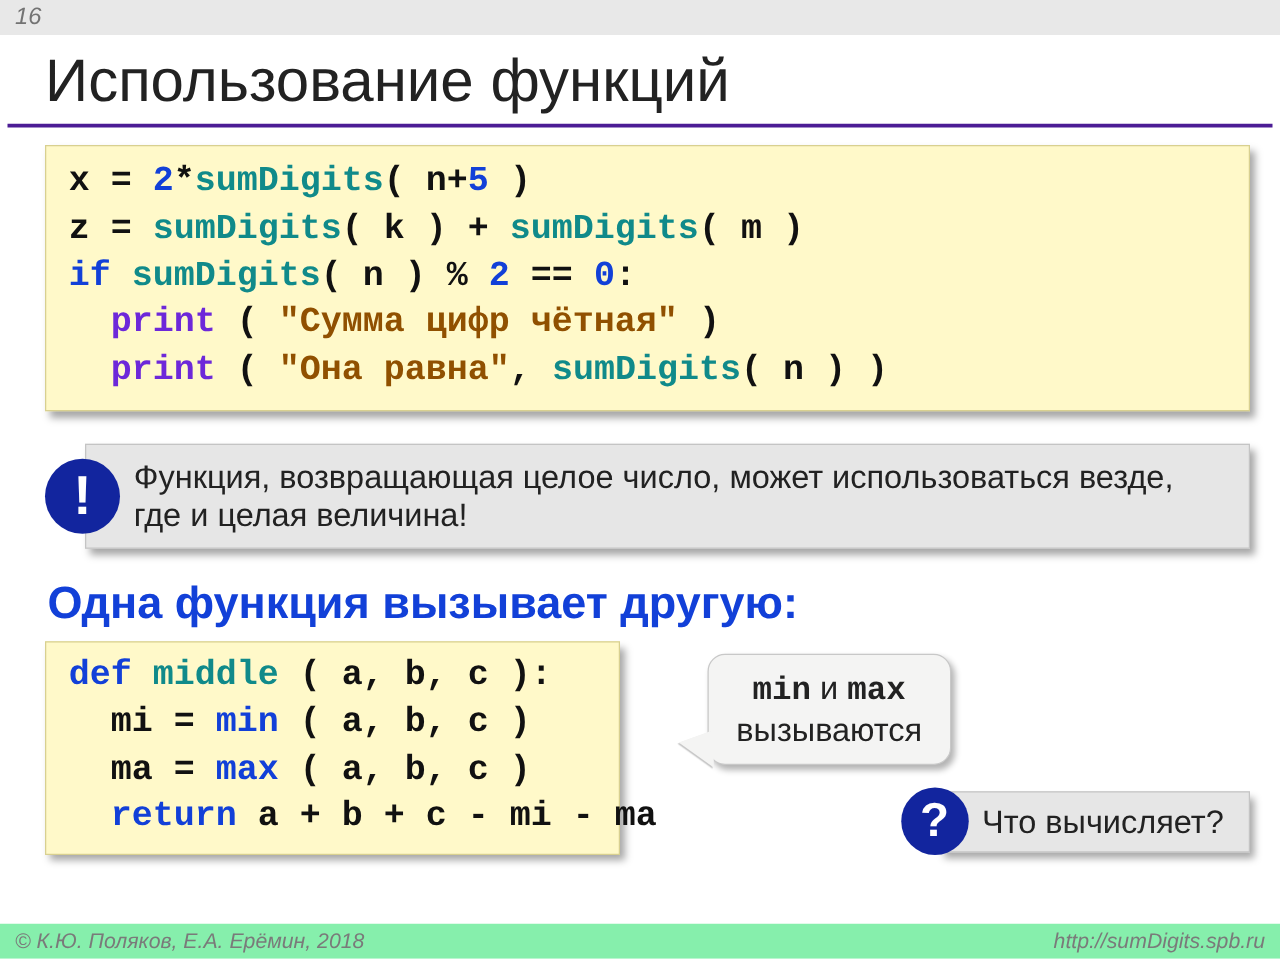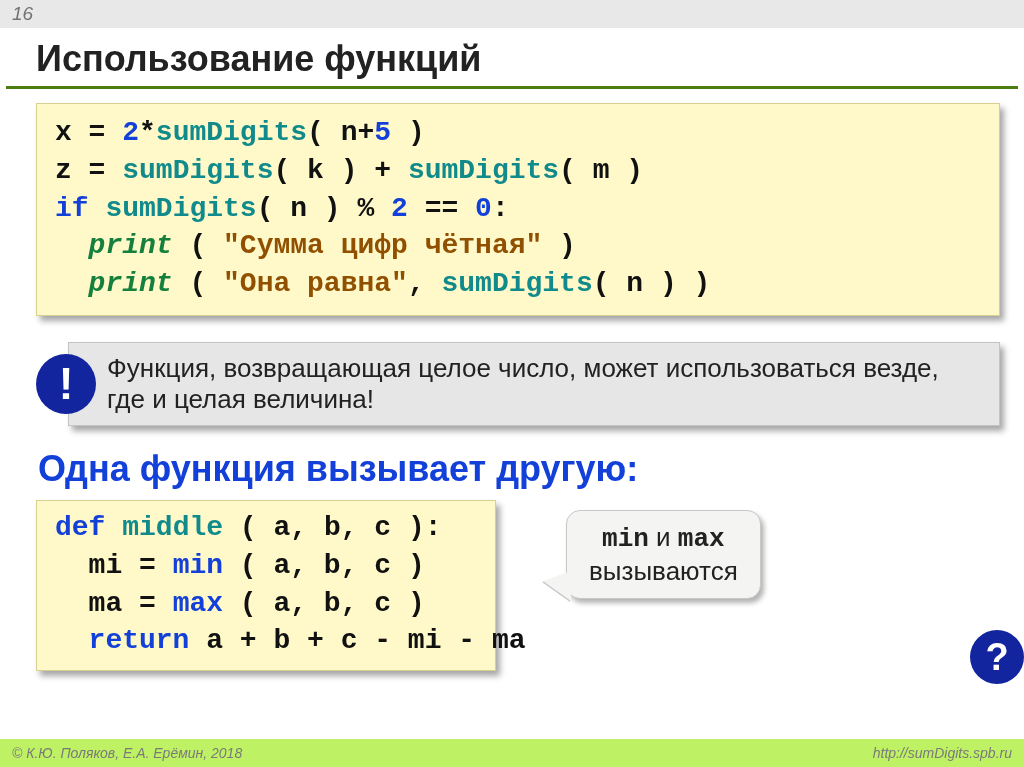--- a/index.html
+++ b/index.html
@@ -17,44 +17,44 @@
     display: flex;
     justify-content: space-between;
     align-items: center;
     padding: 0 12px;
     font-style: italic;
     color: #6a6a6a;
     font-size: 17px;
   }
   .page-num { font-weight: normal; font-size: 19px; color: #737373; }
   .title {
-    font-size: 36px;
-    font-weight: bold;
+    font-size: 48px;
+    font-weight: normal;
     color: #222;
     padding: 10px 30px 6px 30px;
-    border-bottom: 3px solid #4d7c0f;
+    border-bottom: 3px solid #4c1d95;
     margin: 0 6px 14px 6px;
   }
   .codebox {
     background: #fff9c9;
     border: 1px solid #d8d090;
     margin: 0 24px 0 36px;
     padding: 10px 18px 12px 18px;
     font-family: "Courier New", monospace;
     font-size: 28px;
     font-weight: bold;
     line-height: 1.35;
     box-shadow: 4px 5px 6px rgba(0,0,0,0.35);
     white-space: pre;
   }
   .c-black { color: #111; }
   .c-blue  { color: #1240d8; }
   .c-teal  { color: #108a8a; }
   .c-brown { color: #905000; }
-  .c-pink  { color: #15803d; font-style: italic; }
+  .c-pink  { color: #6d28d9; }
 
   .note-row {
     display: flex;
     align-items: center;
     margin: 26px 24px 0 36px;
     position: relative;
   }
   .bang-circle {
     flex: 0 0 60px;
     width: 60px; height: 60px;
@@ -153,28 +153,28 @@
     padding: 8px 20px 8px 34px;
     font-size: 26px;
     color: #222;
     box-shadow: 4px 5px 6px rgba(0,0,0,0.35);
   }
 
   .footer {
     position: absolute;
     bottom: 0; left: 0; right: 0;
     height: 28px;
-    background: #bef264;
+    background: #86efac;
     display: flex;
     justify-content: space-between;
     align-items: center;
     padding: 0 12px;
     font-style: italic;
     color: #7a7a7a;
-    font-size: 14px;
+    font-size: 17px;
   }
 </style>
 </head>
 <body>
 
 <div class="header-bar">
   <span class="page-num">16</span>
 </div>
 
 <h1 class="title">Использование функций</h1>
@@ -199,18 +199,19 @@
 <span>  </span><span class="c-blue">return</span><span class="c-black"> a + b + c - mi - ma</span></div>
 
   <div class="callout">
     <div><span class="mono">min</span><span> и </span><span class="mono">max</span></div>
     <div>вызываются</div>
   </div>
 </div>
 
 <div class="qrow">
   <div class="q-circle">?</div>
+  <div class="q-box">Что вычисляет?</div>
 </div>
 
 <div class="footer">
   <span>© К.Ю. Поляков, Е.А. Ерёмин, 2018</span>
   <span>http://sumDigits.spb.ru</span>
 </div>
 
 </body></html>

